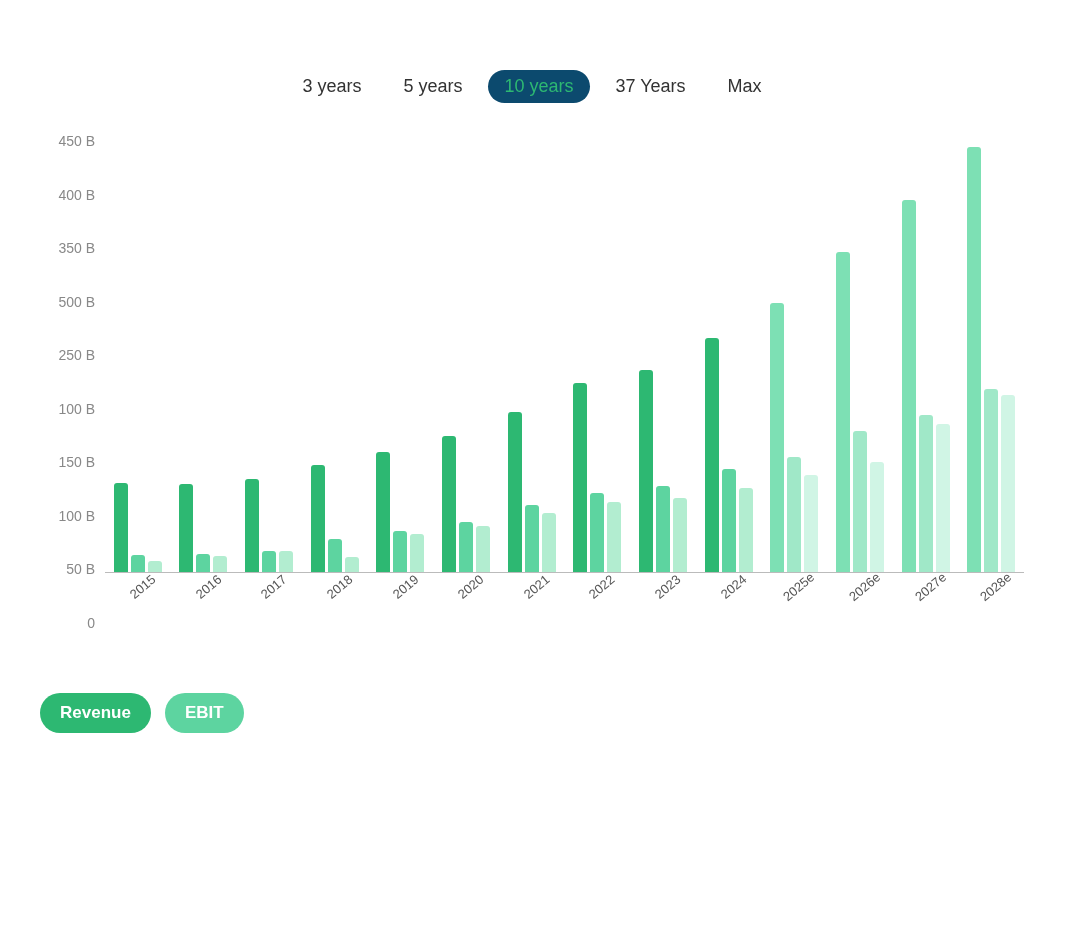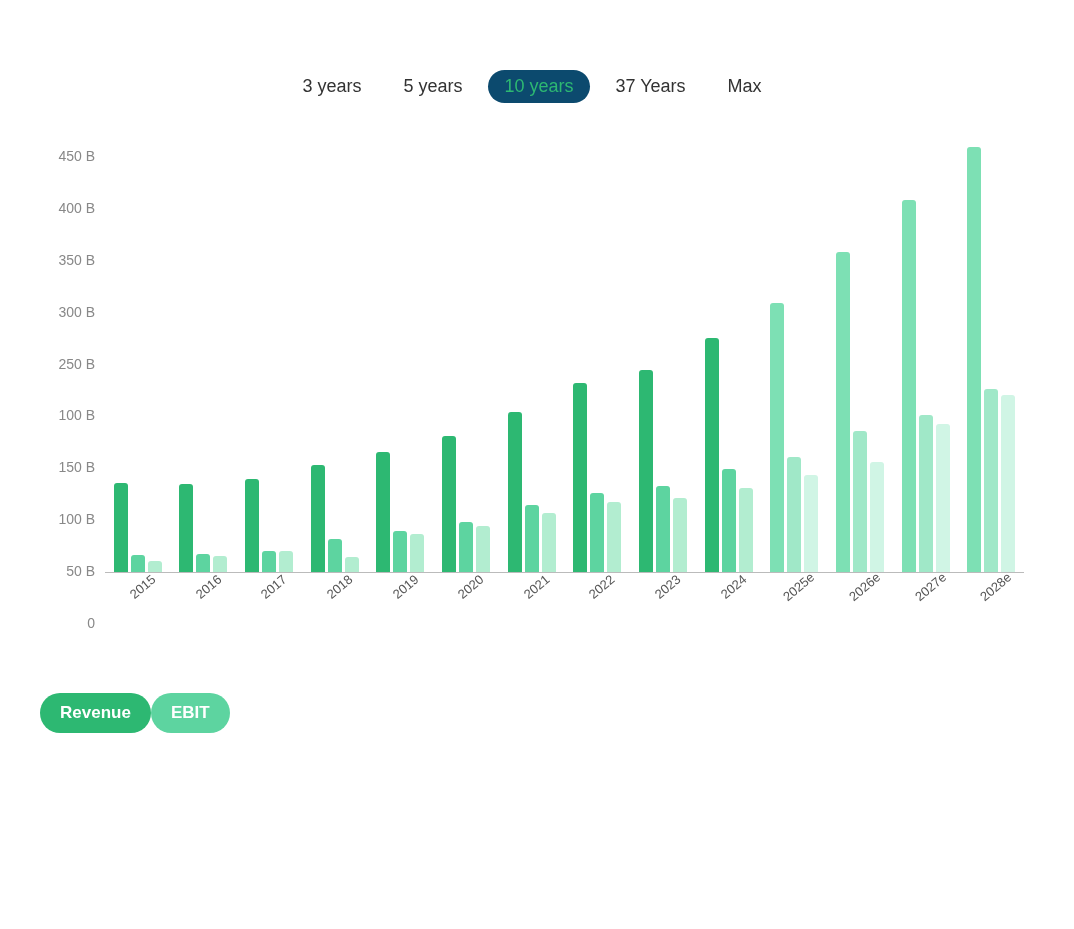--- a/index.html
+++ b/index.html
@@ -67,20 +67,21 @@
       background: #7de0b4;
     }
     .bar.ebit.est {
       background: #a0e8c8;
     }
     .bar.netincome.est {
       background: #d0f5e5;
     }
     .legend {
       display: flex;
+      gap: 14px;
       margin-top: 60px;
       align-items: center;
       text-align: right;
     }
     .legend-item {
       display: flex;
       align-items: center;
       border-radius: 25px;
       padding: 10px 20px;
       font-size: 17px;
@@ -105,21 +106,20 @@
       height: 500px;
     }
     .y-axis-side {
       display: flex;
       flex-direction: column;
       justify-content: space-between;
       align-items: flex-end;
       width: 65px;
       padding-bottom: 2px;
       padding-right: 10px;
-      margin-top: 15px;
     }
     .y-tick {
       font-size: 14px;
       color: #888;
     }
     .bars-and-x {
       flex: 1;
       display: flex;
       flex-direction: column;
     }
@@ -159,21 +159,21 @@
     <button class="time-btn">37 Years</button>
     <button class="time-btn">Max</button>
   </div>
 
 <div class="chart-wrapper">
   <div class="y-axis-side">
 
   <div class="y-tick">450 B</div>
       <div class="y-tick">400 B</div>
       <div class="y-tick">350 B</div>
-      <div class="y-tick">300 B</div>
+      <div class="y-tick">500 B</div>
       <div class="y-tick">250 B</div>
       <div class="y-tick">100 B</div>
       <div class="y-tick">150 B</div>
       <div class="y-tick">100 B</div>
       <div class="y-tick">50 B</div>
       <div class="y-tick">0</div>
     </div>
   <div class="bars-and-x">
     <div class="bars-row">
 

